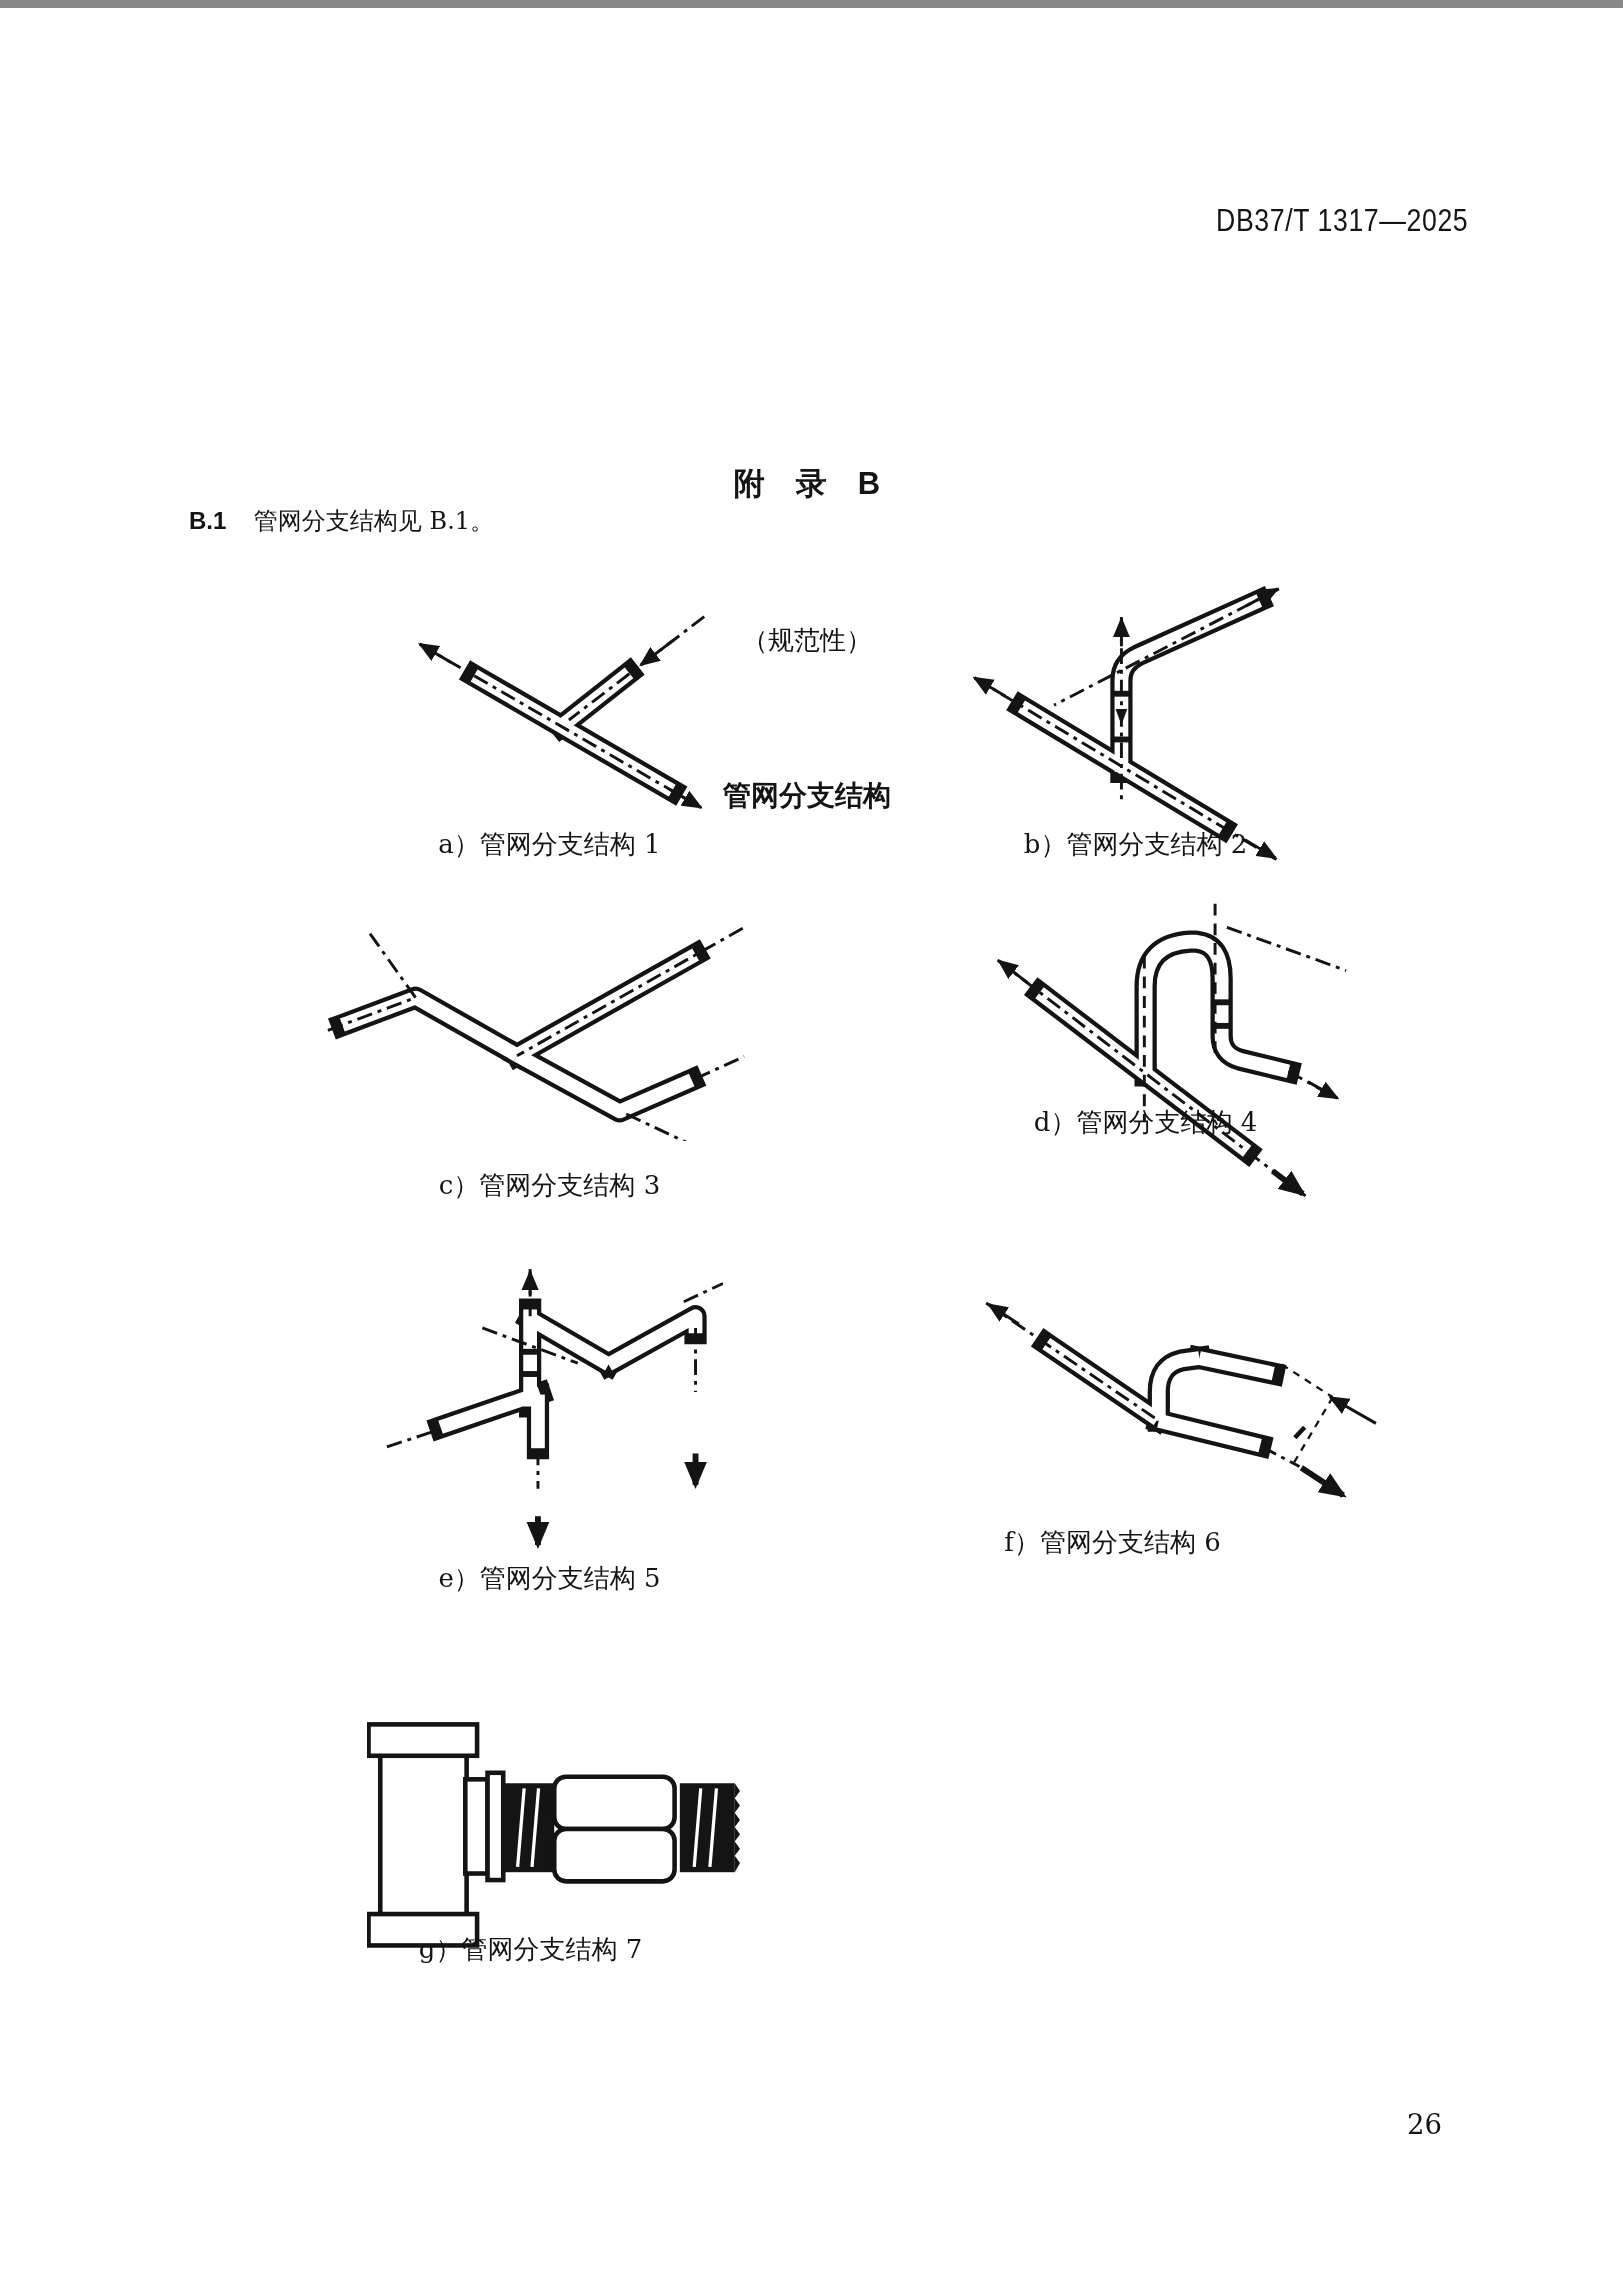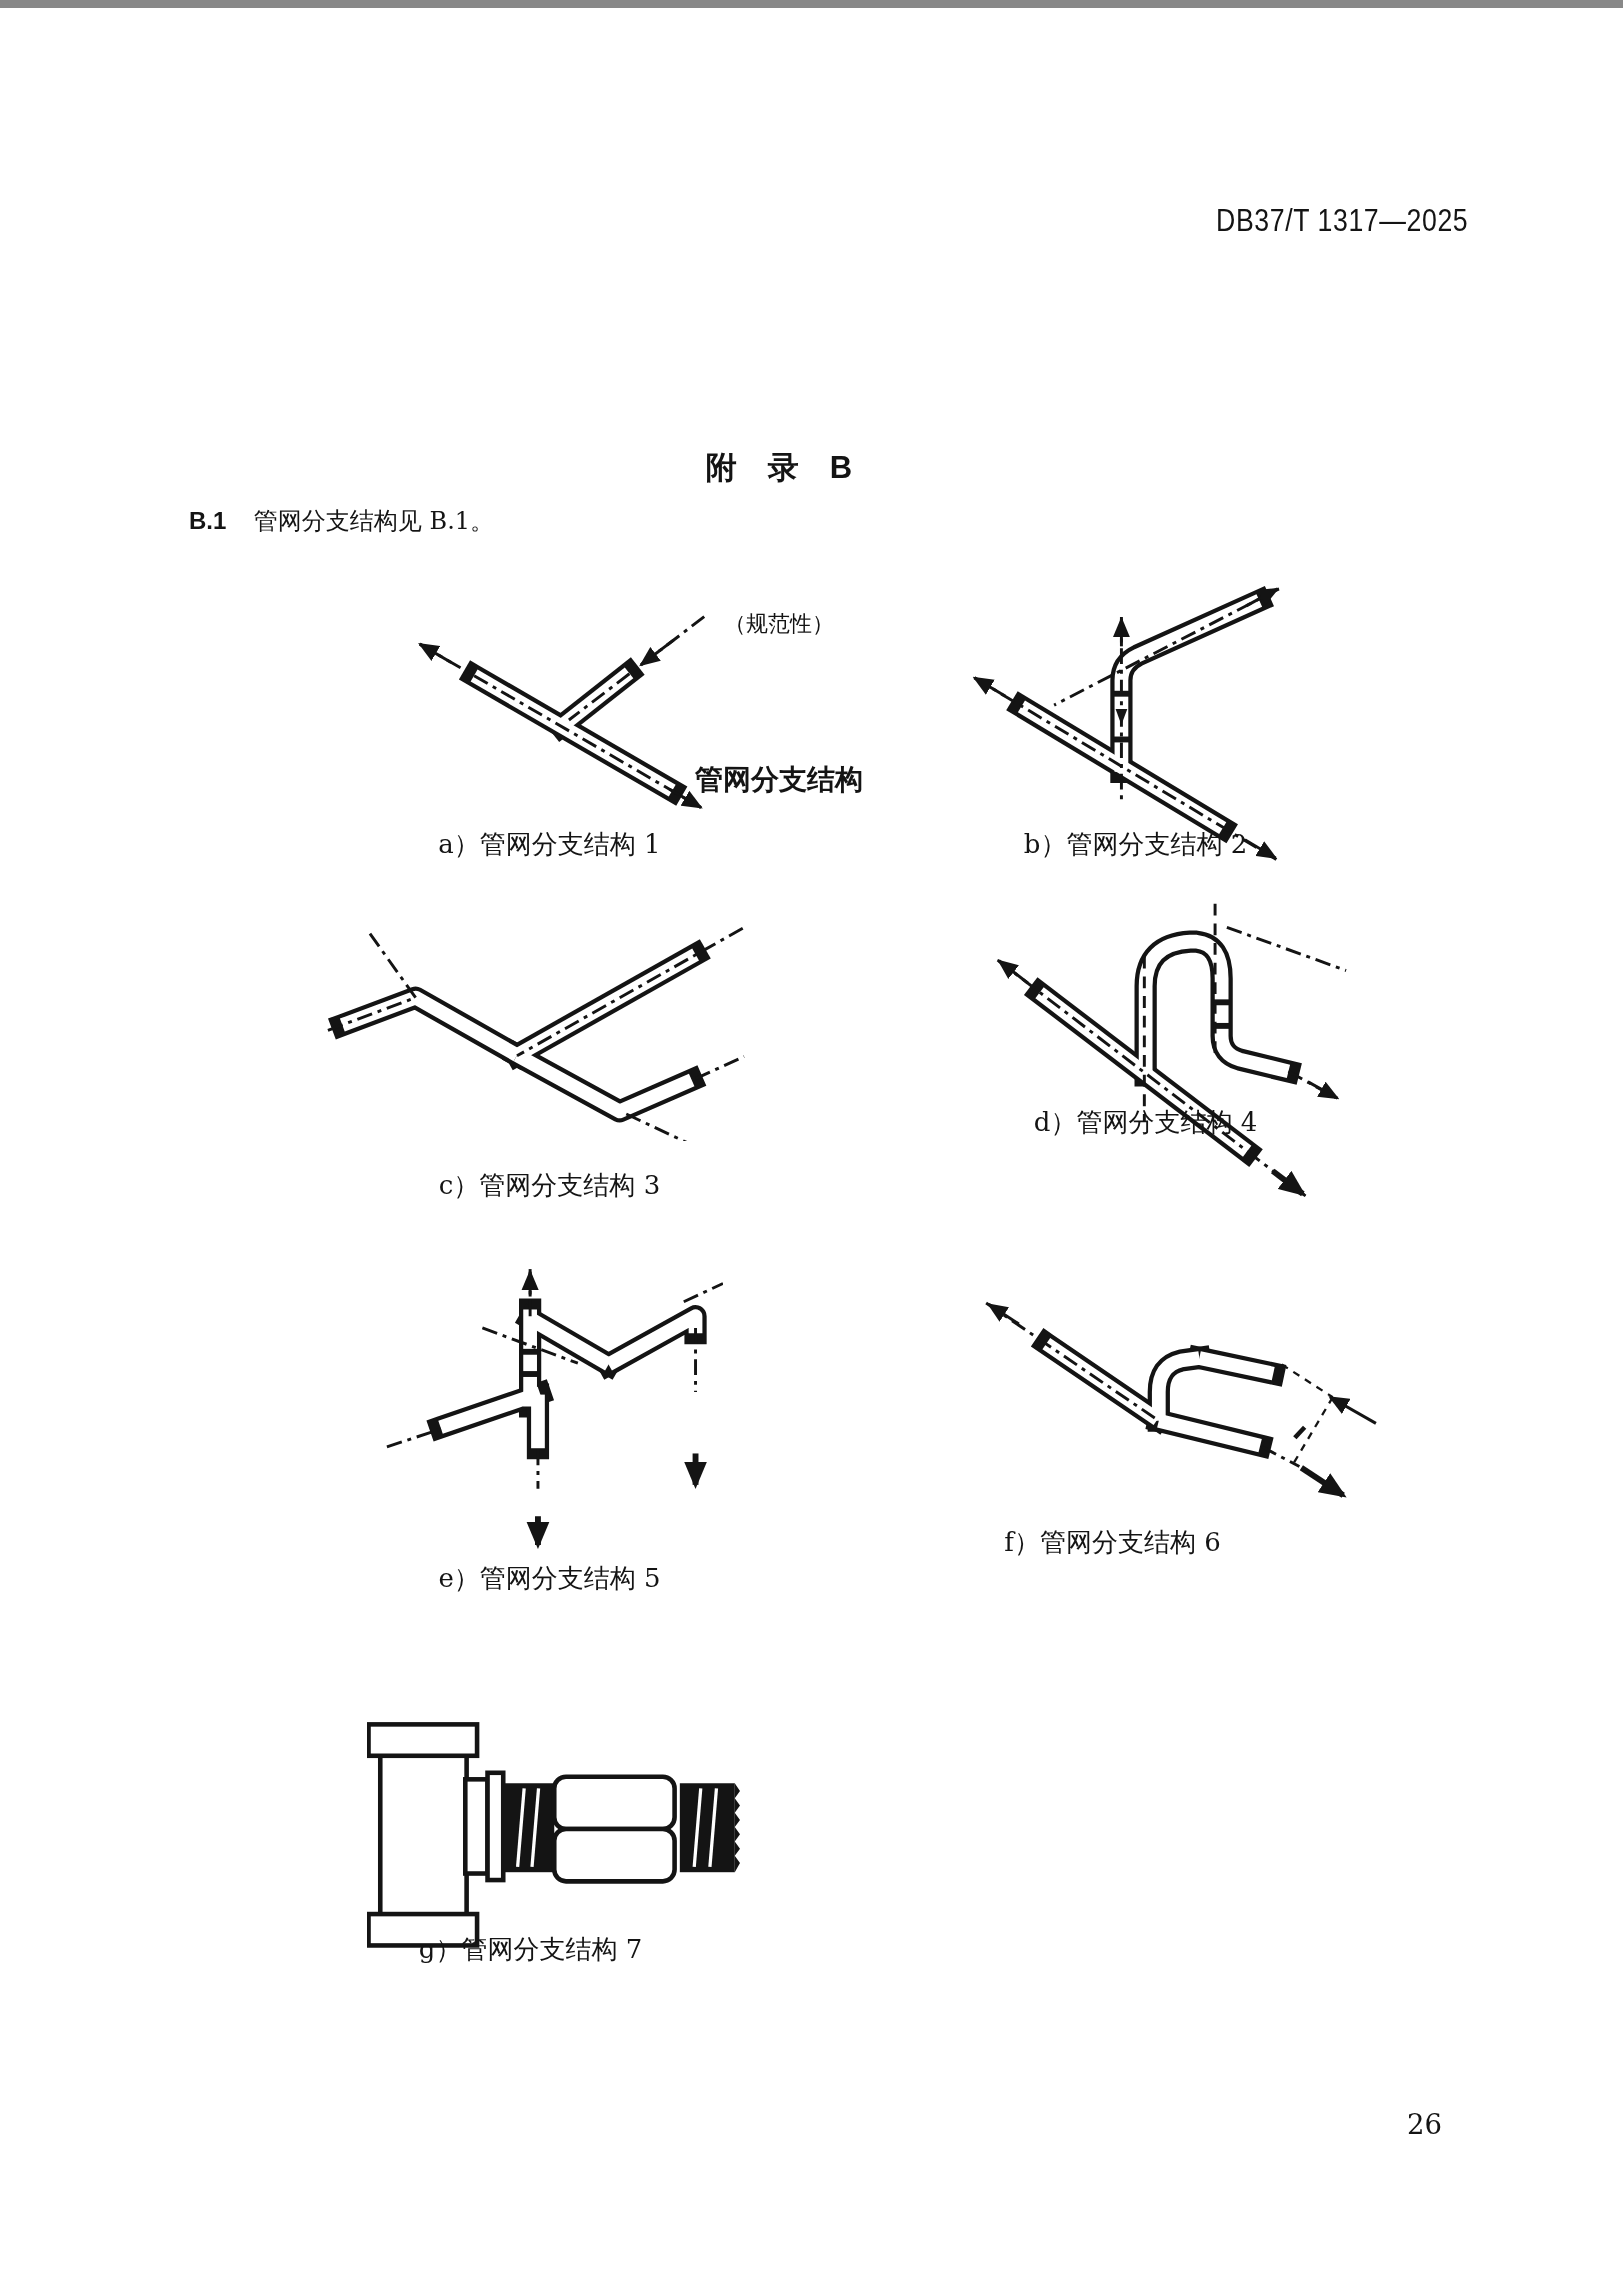--- a/index.html
+++ b/index.html
@@ -12,25 +12,25 @@
     overflow:hidden;
     margin-top:8px;
   }
   .hdr{
     position:absolute;top:195px;right:155px;
     font-family:"Liberation Sans","DejaVu Sans",sans-serif;
     font-size:31px;letter-spacing:0.7px;white-space:pre;
     transform:scaleX(.86);transform-origin:100% 50%;
   }
   .titles{
-    position:absolute;left:0;top:330px;width:1558px;
-    text-align:center;line-height:52px;white-space:pre;
+    position:absolute;left:0;top:346px;width:1558px;
+    text-align:center;line-height:52px;white-space:pre;padding-left:28px;
   }
   .t1{font-family:"Liberation Sans","DejaVu Sans",sans-serif;font-weight:bold;font-size:31px;}
-  .t2{font-family:"DejaVu Serif","Liberation Serif",serif;font-size:22px;}
+  .t2{font-family:"DejaVu Serif","Liberation Serif",serif;font-size:26px;}
   .t3{font-family:"Liberation Sans","DejaVu Sans",sans-serif;font-weight:bold;font-size:28px;}
   .clause{
     position:absolute;left:189px;top:497px;font-size:24px;white-space:pre;
   }
   .clause .num{
     font-family:"Liberation Sans","DejaVu Sans",sans-serif;font-weight:bold;margin-right:27.5px;
   }
   .subcap{
     position:absolute;font-size:26px;text-align:center;width:301px;white-space:pre;
   }

